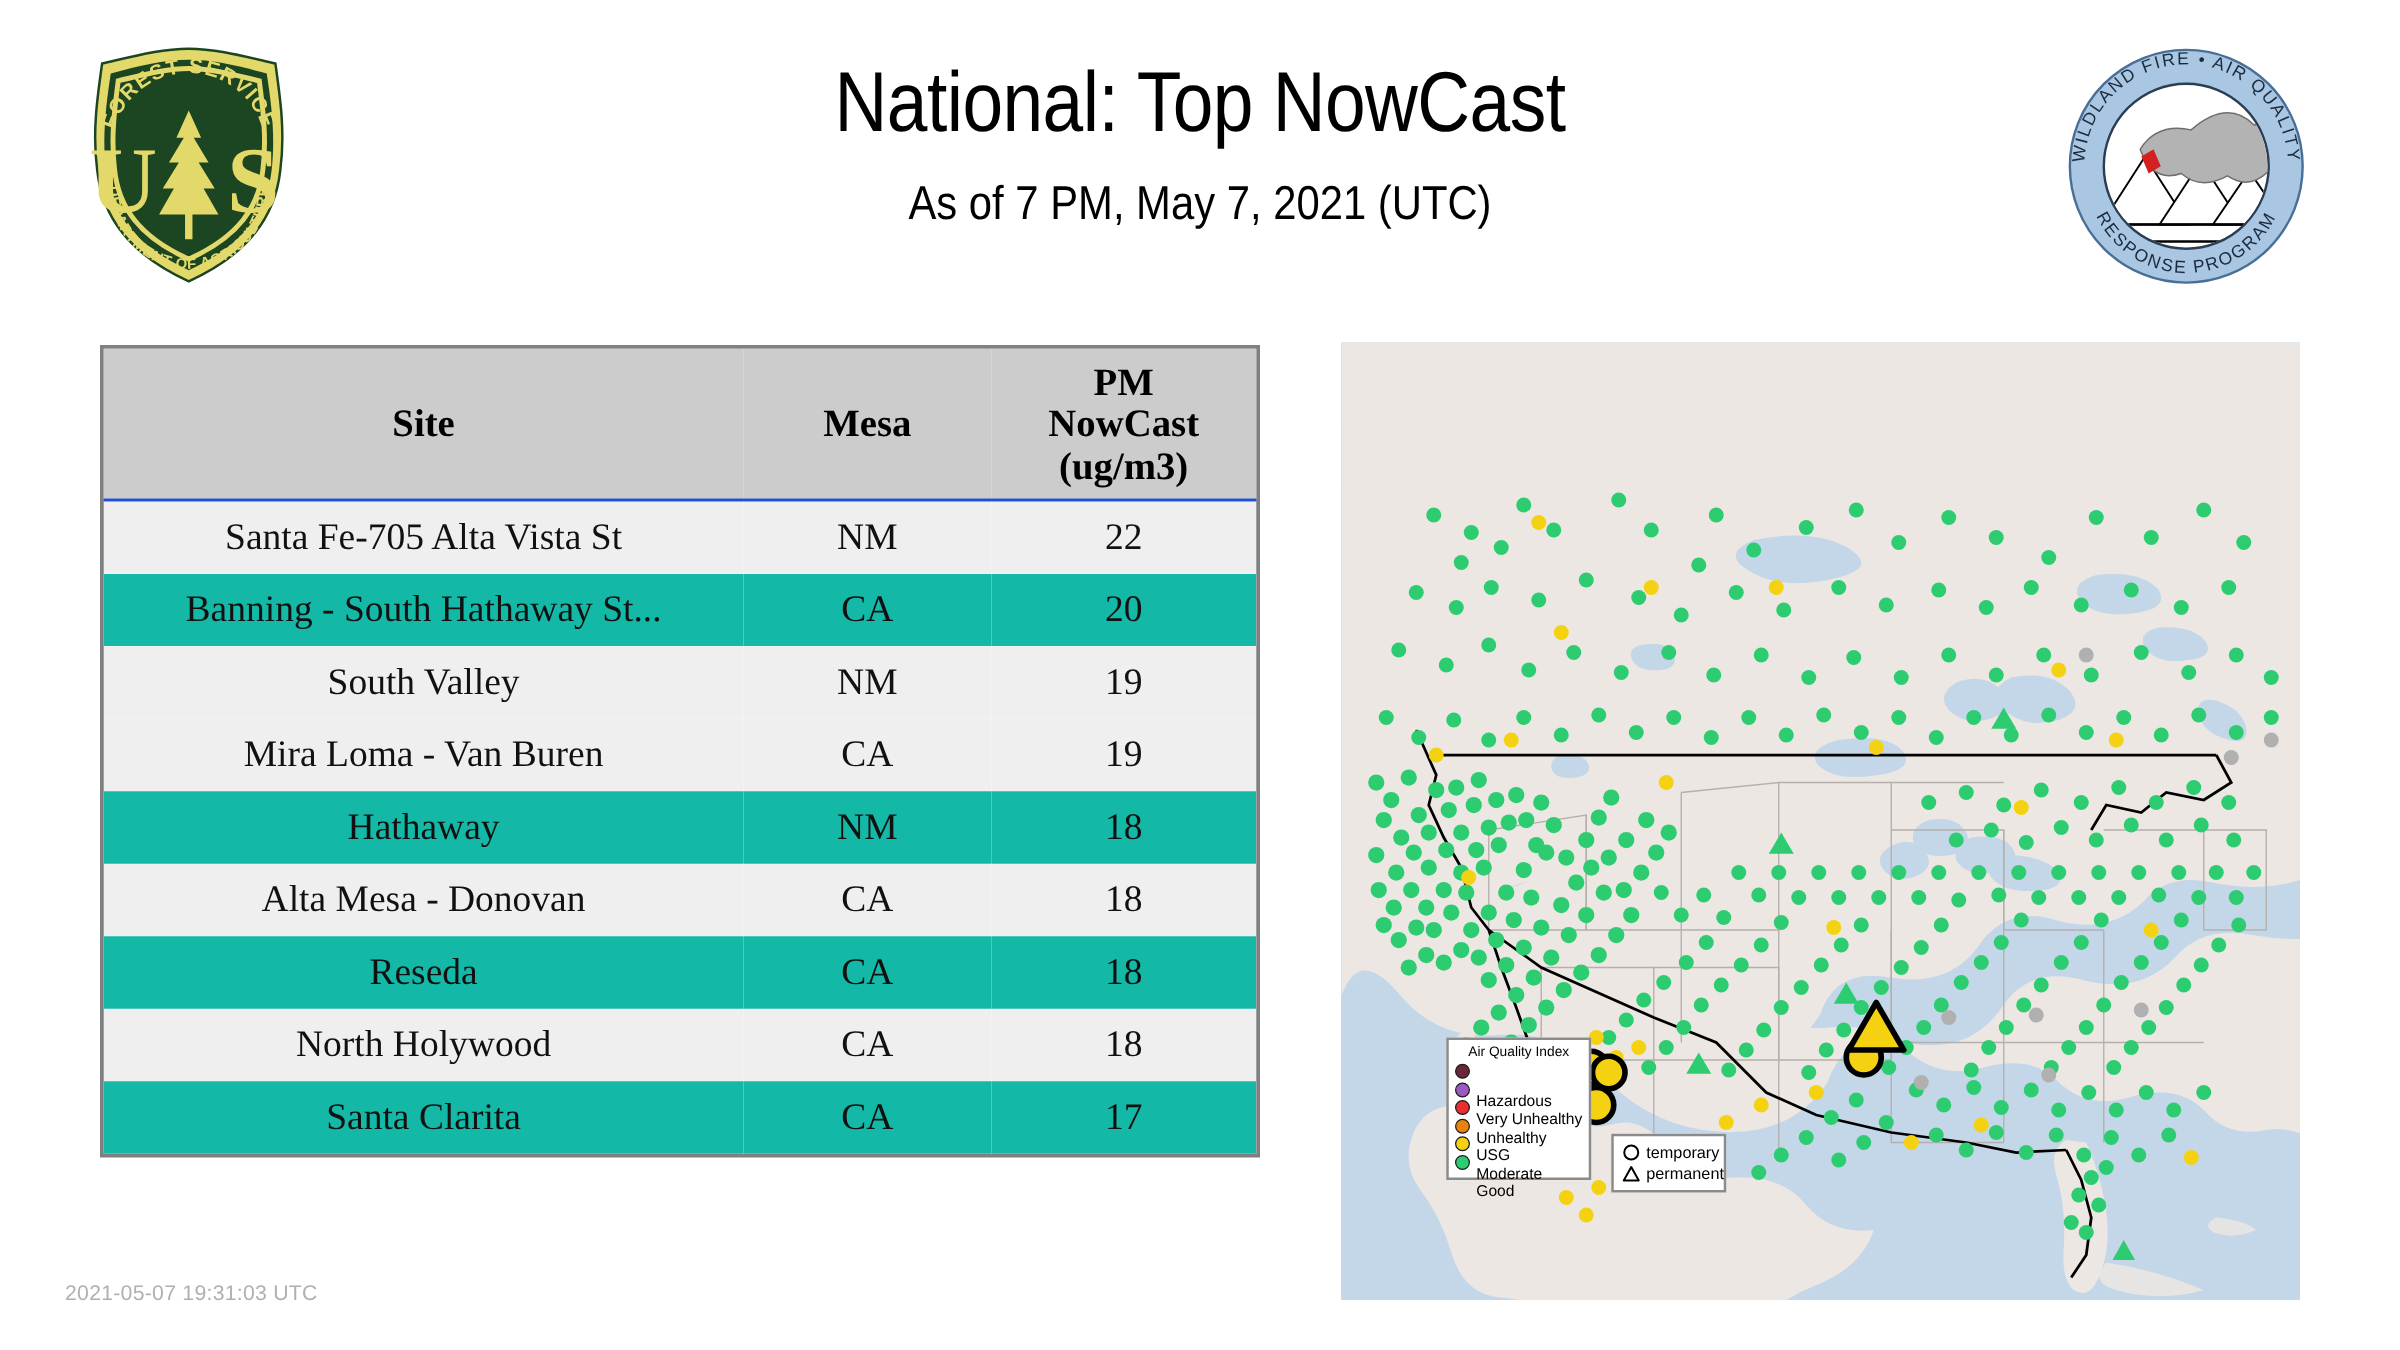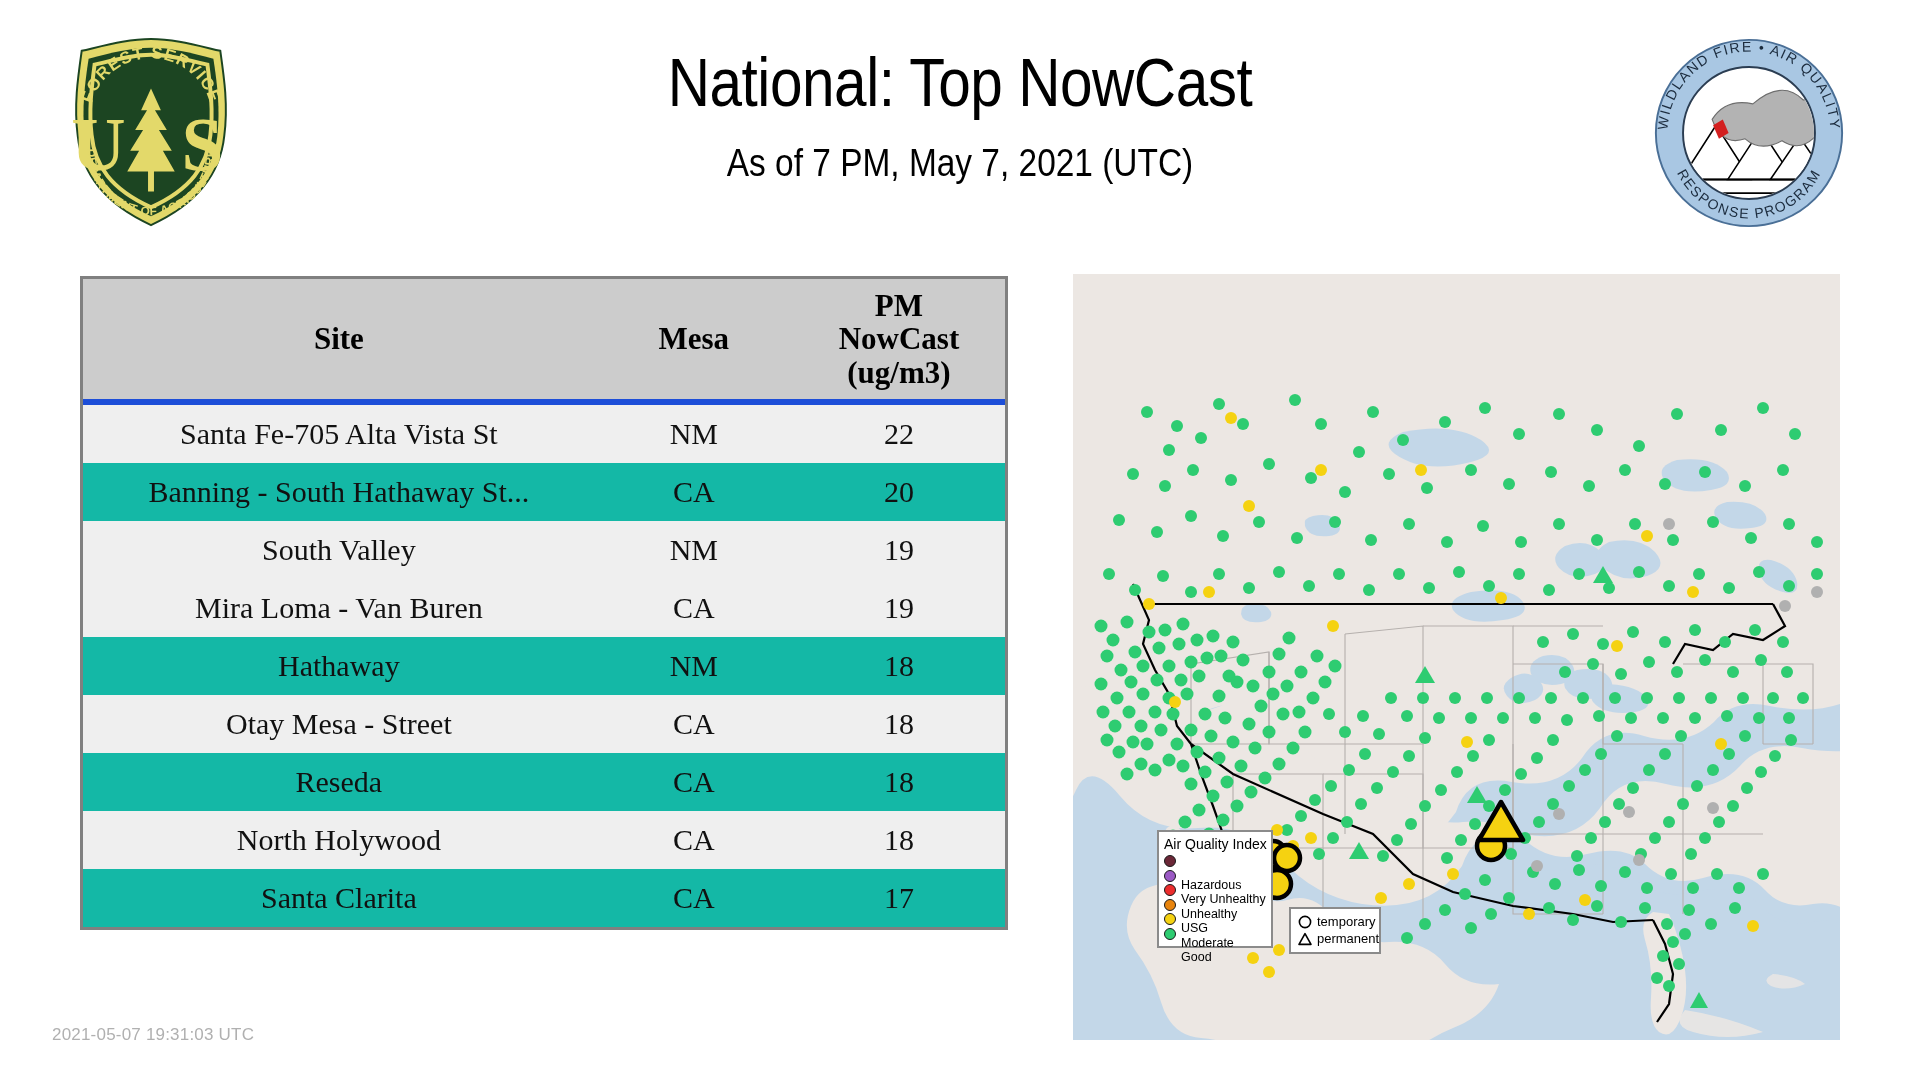--- a/index.html
+++ b/index.html
@@ -82,21 +82,21 @@
 
   table.nowcast thead th {
     background: #cccccc;
     color: #000000;
     font-weight: bold;
     font-size: 31px;
     text-align: center;
     vertical-align: middle;
     padding: 0;
     height: 120px;
-    border-bottom: 6px solid #1d4ed8;
+    border-bottom: 2px solid #1d4ed8;
     line-height: 1.08;
   }
   table.nowcast tbody td {
     font-size: 30px;
     color: #111111;
     text-align: center;
     vertical-align: middle;
     height: 58px;
     padding: 0 4px;
     border: none;
@@ -136,21 +136,21 @@
     box-sizing: border-box;
     font-family: "Liberation Sans", sans-serif;
     color: #000000;
   }
   #aqi-legend {
     left: 84px; top: 556px;
     width: 116px;
     padding: 4px 5px 5px 5px;
   }
   #aqi-legend .legend-title {
-    font-size: 14px;
+    font-size: 11px;
     text-align: center;
     margin-bottom: 2px;
     white-space: nowrap;
   }
   #aqi-legend .legend-row {
     display: flex;
     align-items: center;
     height: 14.5px;
   }
   #aqi-legend .swatch {
@@ -285,21 +285,21 @@
           <td>Mira Loma - Van Buren</td>
           <td>CA</td>
           <td>19</td>
         </tr>
         <tr class="even">
           <td>Hathaway</td>
           <td>NM</td>
           <td>18</td>
         </tr>
         <tr class="odd">
-          <td>Otay Mesa - Street</td>
+          <td>Alta Mesa - Donovan</td>
           <td>CA</td>
           <td>18</td>
         </tr>
         <tr class="even">
           <td>Reseda</td>
           <td>CA</td>
           <td>18</td>
         </tr>
         <tr class="odd">
           <td>North Holywood</td>

